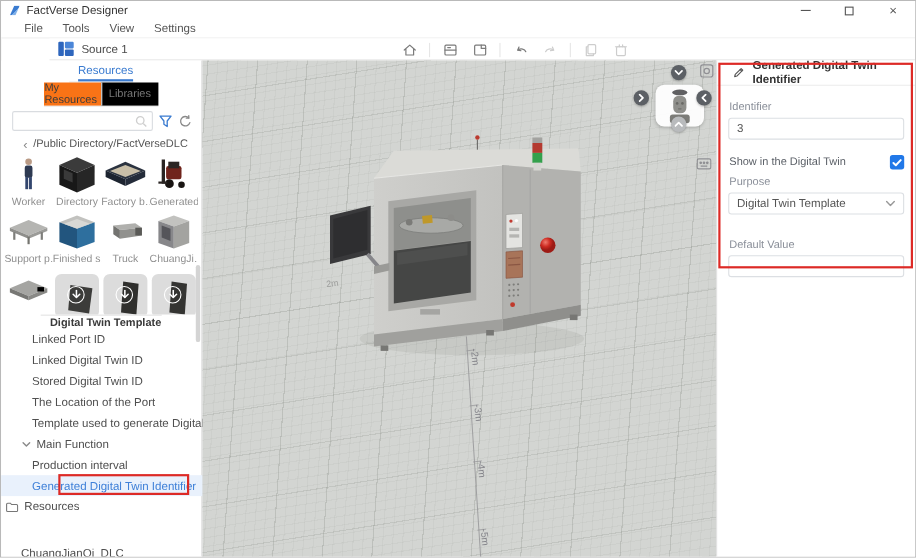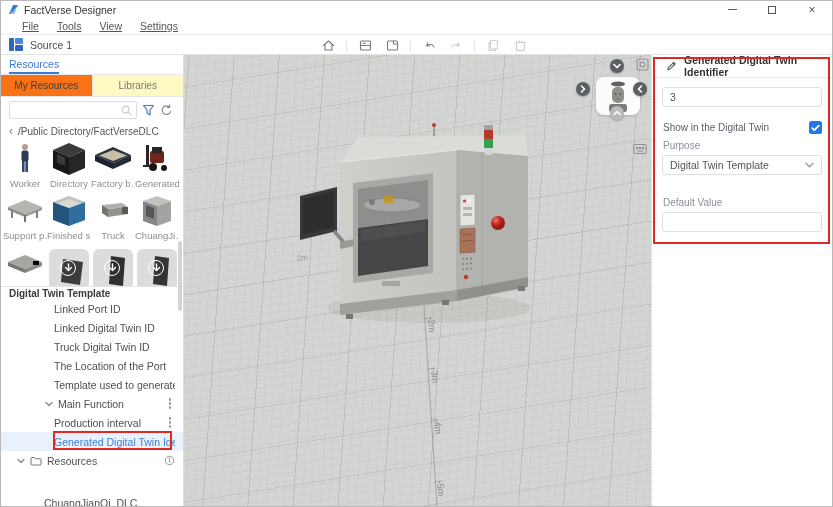--- a/index.html
+++ b/index.html
@@ -12,45 +12,45 @@
   .app-icon { width:9px; height:9px; margin:0 6px 0 8px; background:linear-gradient(135deg,#3a7bd0 55%,#7fb0e8 55%); clip-path:polygon(45% 0,100% 0,55% 100%,0 100%); }
   .app-title { font-size:10.5px; color:#333; }
   .win-controls { margin-left:auto; display:flex; height:100%; }
   .win-btn { width:40px; height:100%; display:flex; align-items:center; justify-content:center; color:#555; }
   .win-min-glyph { width:9px; height:1px; background:#555; }
   .win-max-glyph { width:8px; height:8px; border:1px solid #555; }
   .win-close-glyph { font-size:12px; line-height:10px; color:#555; }
 
   
   .menubar { height:17px; display:flex; align-items:center; padding-left:12px; border-bottom:1px solid #efefef; background:#fff; }
-  .menu-item { font-size:10.5px; color:#555; padding:0 9px; cursor:default;text-decoration:underline; }
-
-  
-  .tabbar { position:relative; height:20px; display:flex; align-items:center; border-bottom:1px solid #e3e3e3; background:#fff; }
+  .menu-item { font-size:10.5px; color:#555; padding:0 9px; cursor:default; }
+
+  
+  .tabbar { position:relative; height:20px; display:flex; align-items:center; border-bottom:1px solid #e3e3e3; background:#fff;margin-left:44px; }
   .logo { display:flex; gap:1px; margin:0 7px 0 8px; }
   .logo .bar { width:5px; height:13px; background:#2e66bd; border-radius:1px; }
   .logo .sq { display:flex; flex-direction:column; gap:1px; }
   .logo .sq i { width:8px; height:6px; background:#4b86d8; border-radius:1px; }
   .logo .sq i:last-child { background:#2e66bd; }
   .source-tab-label { font-size:10.5px; color:#4a4a4a; }
   .toolbar { position:absolute; left:318px; top:0; height:20px; display:flex; align-items:center; gap:9px; }
   .tb-btn { width:18px; height:18px; display:flex; align-items:center; justify-content:center; }
   .tb-sep { width:1px; height:13px; background:#e6e6e6; }
   .tb-btn svg { stroke:#7b7b7b; fill:none; stroke-width:1.1; stroke-linecap:round; stroke-linejoin:round; }
   .tb-btn.disabled svg { stroke:#cdcdcd; }
 
   
   .main { position:absolute; left:0; top:54px; width:831px; height:452px; display:flex; }
 
   
-  .left-panel { position:relative; width:183px; height:100%; background:#fff; border-right:1px solid #dcdcdc; display:flex; flex-direction:column; }
+  .left-panel { position:relative; width:183px; height:100%; background:#fff; border-right:1px solid #dcdcdc; display:flex; flex-direction:column;align-items:center; }
   .lp-title-row { height:20px; border-bottom:1px solid #e8e8e8; display:flex; align-items:flex-end; padding-left:8px; }
   .lp-title { color:#3a7bd0; font-size:10.5px; padding-bottom:2px; border-bottom:2px solid #3a7bd0; }
   .lp-tabs { height:22px; display:flex; border-bottom:1px solid #e6e6e6; }
-  .lp-tab { flex:1; display:flex; align-items:center; justify-content:center; font-size:10px; color:#777; background:#fef9c3; border-left:1px solid #e6e6e6; }
+  .lp-tab { flex:1; display:flex; align-items:center; justify-content:center; font-size:10px; color:#777; background:#000000; border-left:1px solid #e6e6e6; }
   .lp-tab.active { background:#f97316; color:#3c3c3c; border-left:none; }
   .search-row { height:26px; display:flex; align-items:center; padding:0 6px 0 8px; gap:5px; }
   .search-box { position:relative; width:128px; height:18px; border:1px solid #d9dce0; border-radius:2px; background:#fff; }
   .search-box input { width:100%; height:100%; border:none; outline:none; font-size:10px; padding:0 18px 0 6px; background:transparent; }
   .search-ic { position:absolute; right:3px; top:2px; }
   .breadcrumb { height:16px; display:flex; align-items:center; padding-left:8px; font-size:10px; color:#555; gap:5px; }
   .bc-back { color:#888; font-size:12px; line-height:10px; cursor:pointer; }
   .bc-path { white-space:nowrap; overflow:hidden; }
 
   .res-grid { height:147px; overflow:hidden; padding:2px 2px 0 2px; }
@@ -399,21 +399,21 @@
       <div class="section-header">Digital Twin Template</div>
 
       <div class="tree">
         <div class="tree-row ind-a">
             <span class="t-label">Linked Port ID</span>
           </div>
         <div class="tree-row ind-a">
             <span class="t-label">Linked Digital Twin ID</span>
           </div>
         <div class="tree-row ind-a">
-            <span class="t-label">Truck Digital Twin ID</span>
+            <span class="t-label">Stored Digital Twin ID</span>
           </div>
         <div class="tree-row ind-a">
             <span class="t-label">The Location of the Port</span>
           </div>
         <div class="tree-row ind-a">
             <span class="t-label">Template used to generate Digital Tv</span>
           </div>
         <div class="tree-row ind-b">
           <svg class="tw-chev" width="8" height="6" viewBox="0 0 8 6" style="stroke:#8a8a8a;fill:none;stroke-width:1.3;stroke-linecap:round;stroke-linejoin:round">
               <path d="M1 1.5 L4 4.5 L7 1.5"></path>
@@ -600,20 +600,21 @@
 
     <div class="right-panel">
       <div class="rp-header">
         <svg width="12" height="12" viewBox="0 0 12 12" style="stroke:#555;fill:none;stroke-width:1.1;stroke-linecap:round;stroke-linejoin:round">
             <path d="M2 10 L2.6 7.8 L8.4 2 L10 3.6 L4.2 9.4 Z"></path>
             <line x1="7.4" y1="3" x2="9" y2="4.6"></line>
           </svg>
         <span class="rp-title">Generated Digital Twin Identifier</span>
       </div>
       <div class="rp-body">
+        <label class="rp-label">Identifier</label>
         <input class="rp-input" value="3" style="">
         <div class="rp-check-row">
           <span class="rp-check-label">Show in the Digital Twin</span>
           <span class="checkbox">
             <svg width="9" height="8" viewBox="0 0 9 8">
                 <path d="M1.2 4.2 L3.4 6.2 L7.8 1.6"></path>
               </svg>
           </span>
         </div>
         <label class="rp-label">Purpose</label>

